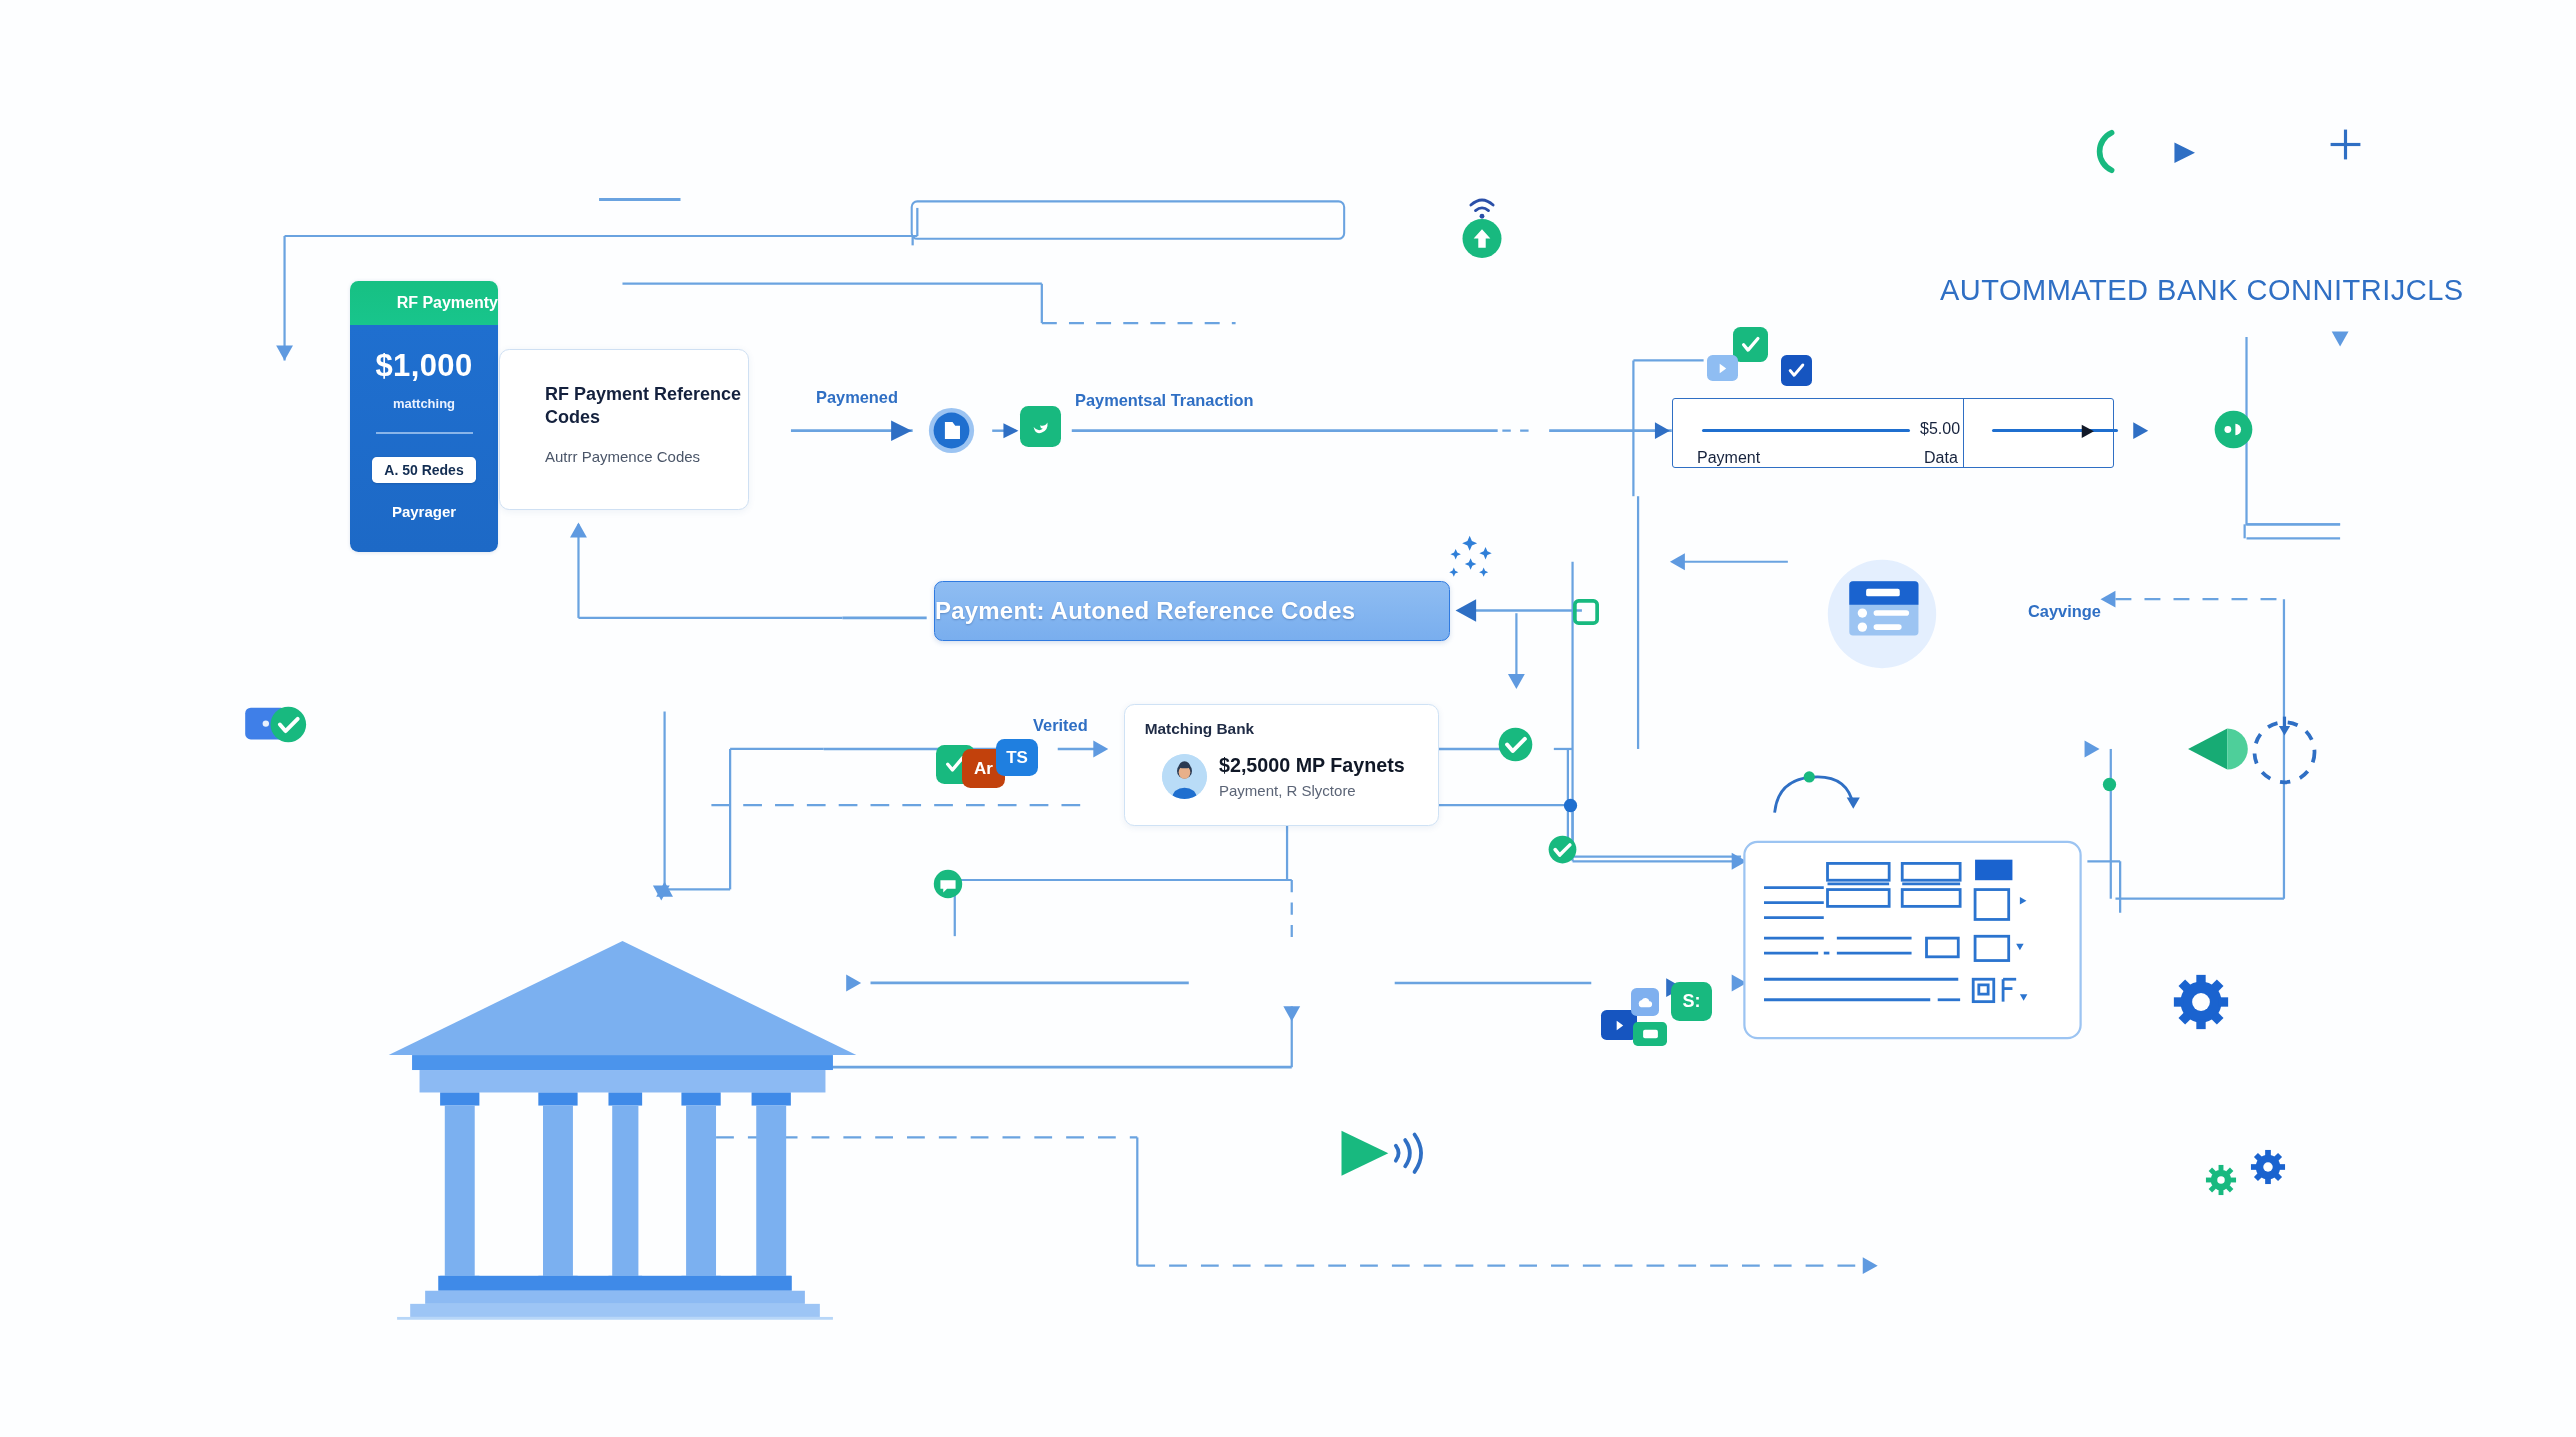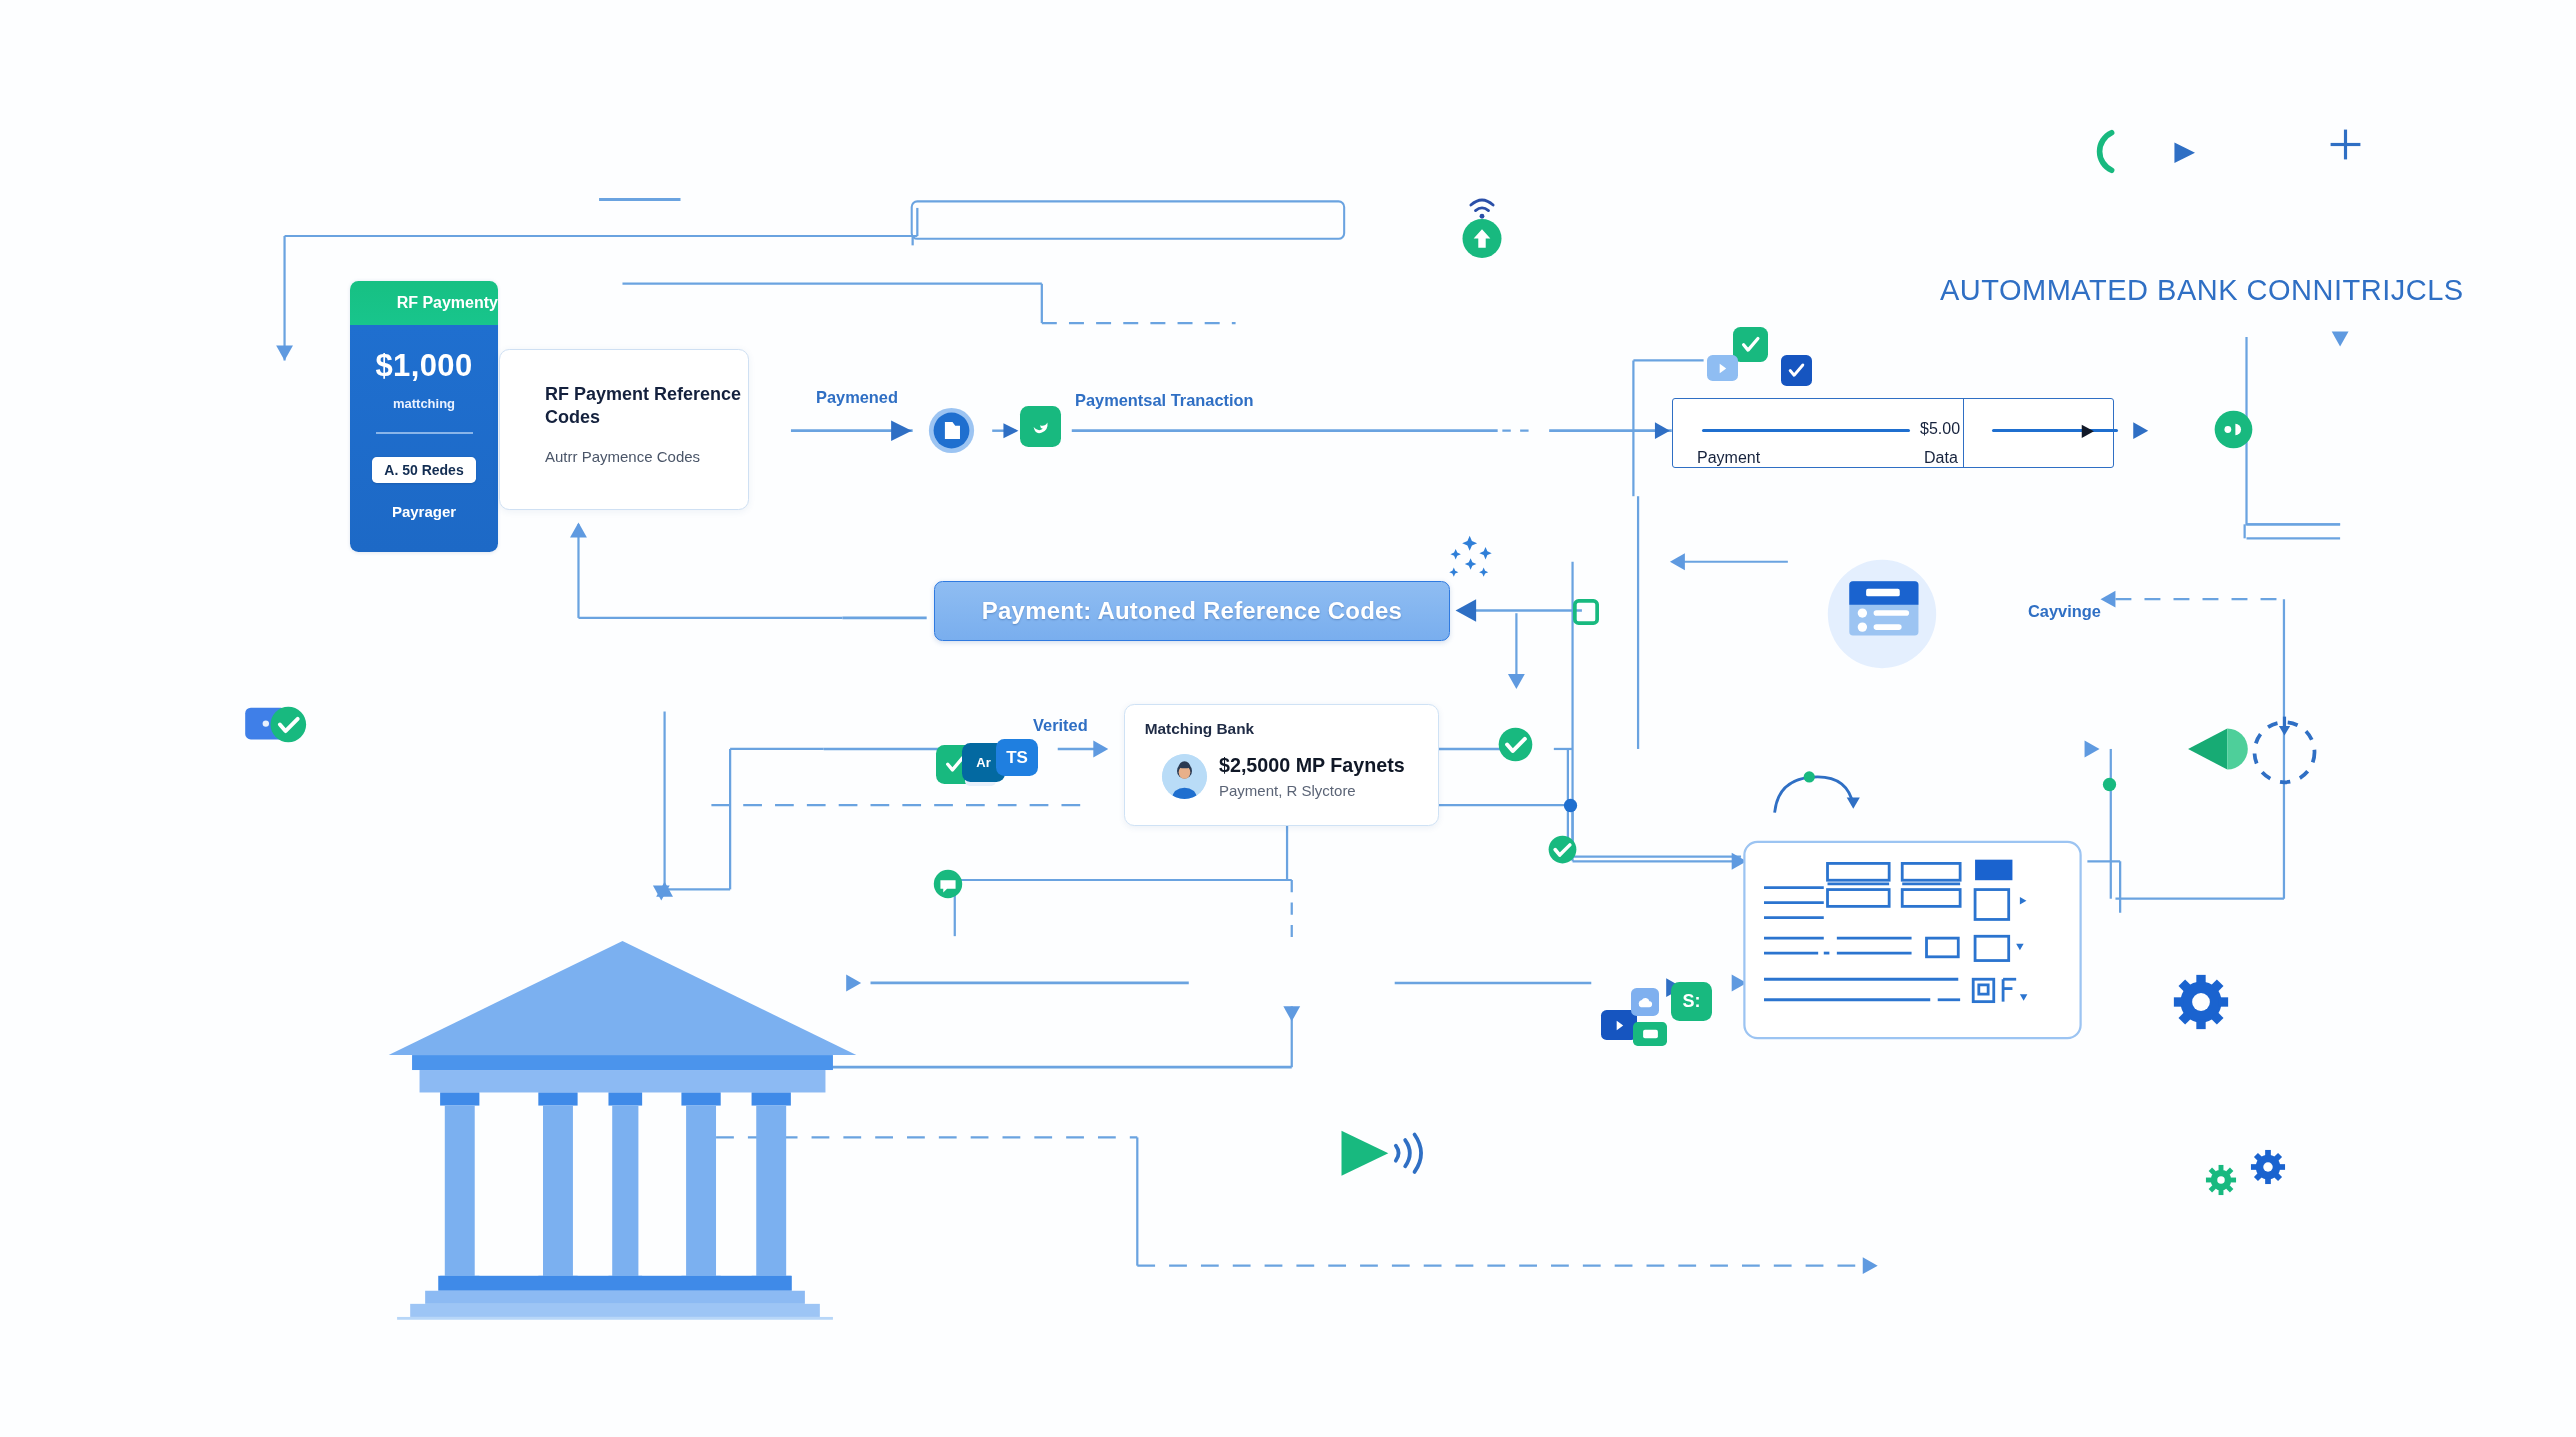--- a/index.html
+++ b/index.html
@@ -24,21 +24,21 @@
   #leftcard .foot{color:#fff;font-weight:bold;font-size:15px;margin-top:20.6px;}
 
   
   #refcard{left:499px;top:349px;width:248px;height:159px;background:#fff;border:1.3px solid #cfe0f3;border-radius:10.3px;box-shadow:0 1.9px 7.5px rgba(40,80,140,.07);}
   #refcard .t{position:absolute;left:45px;top:33px;width:201px;font-size:18px;font-weight:bold;color:#14213d;line-height:1.28;}
   #refcard .s{position:absolute;left:45px;top:98px;font-size:15px;color:#4a5568;}
 
   
   #banner{left:934px;top:581px;width:514px;height:58px;border-radius:8.4px;
      background:linear-gradient(180deg,#8fbdf2,#79aeee);border:1.5px solid #2f7ae0;
-     display:flex;align-items:center;justify-content:center;box-shadow:0 1.9px 5.6px rgba(40,90,160,.18);}
+     display:flex;align-items:center;justify-content:flex-start;box-shadow:0 1.9px 5.6px rgba(40,90,160,.18);}
   #banner span{color:#fff;font-size:24px;font-weight:bold;text-shadow:0 0.9px 1.9px rgba(20,60,120,.35);letter-spacing:0.2px;}
 
   
   #mbcard{left:1124px;top:704px;width:313px;height:120px;background:#fff;border:1.4px solid #cfe2f5;border-radius:10.3px;box-shadow:0 1.9px 6.6px rgba(40,80,140,.08);}
   #mbcard .lbl{position:absolute;left:19.7px;top:15px;font-size:15.4px;color:#1f2b45;font-weight:bold;text-align:center;}
   #mbcard .amt{position:absolute;left:94px;top:49px;font-size:19.7px;font-weight:bold;color:#101827;}
   #mbcard .sub{position:absolute;left:94px;top:77px;font-size:15px;color:#5b6476;}
   #mbcard .av{position:absolute;left:37px;top:49px;width:45px;height:45px;border-radius:50%;background:#b9dcf7;overflow:hidden;}
 
   
@@ -300,21 +300,21 @@
     <circle cx="10" cy="10" r="7" fill="#1f6fcf"></circle>
   </svg>
 
   <div class="abs" style="left:936px;top:730px;width:112px;height:56px">
     <div class="chip" style="left:0;top:15px;width:39px;height:39px;background:#18b97f;border-radius:8.4px">
       <svg width="22.5" height="22.5" viewBox="0 0 24 24">
           <path d="M4 12 l5 6 l11 -13" fill="none" stroke="#fff" stroke-width="3.6" stroke-linecap="round" stroke-linejoin="round"></path>
         </svg>
     </div>
     <div class="chip" style="left:29px;top:32px;width:31px;height:24px;background:#e7f0fb;border-radius:4.7px"></div>
-    <div class="chip" style="left:26px;top:13px;width:43px;height:39px;background:#0369a1;border-radius:8.4px;font-size:13px">Ar</div>
+    <div class="chip" style="left:26px;top:19px;width:43px;height:39px;background:#c2410c;border-radius:8.4px;font-size:17px">Ar</div>
     <div class="chip" style="left:60px;top:9.4px;width:42px;height:37px;background:#1f7fe0;border-radius:8.4px;font-size:17px">TS</div>
   </div>
 
   <div class="abs" style="left:245px;top:702px;width:66px;height:45px">
     <svg width="66" height="45" viewBox="0 0 70 48">
       <rect x="0" y="6" width="44" height="34" rx="6" fill="#3f7fe8"></rect>
       <circle cx="22" cy="23" r="3.4" fill="#e8f1fd"></circle>
       <circle cx="46" cy="24" r="19" fill="#18b97f"></circle>
       <path d="M37 24 l6 7 l13 -13" fill="none" stroke="#fff" stroke-width="4.2" stroke-linecap="round" stroke-linejoin="round"></path>
     </svg>

